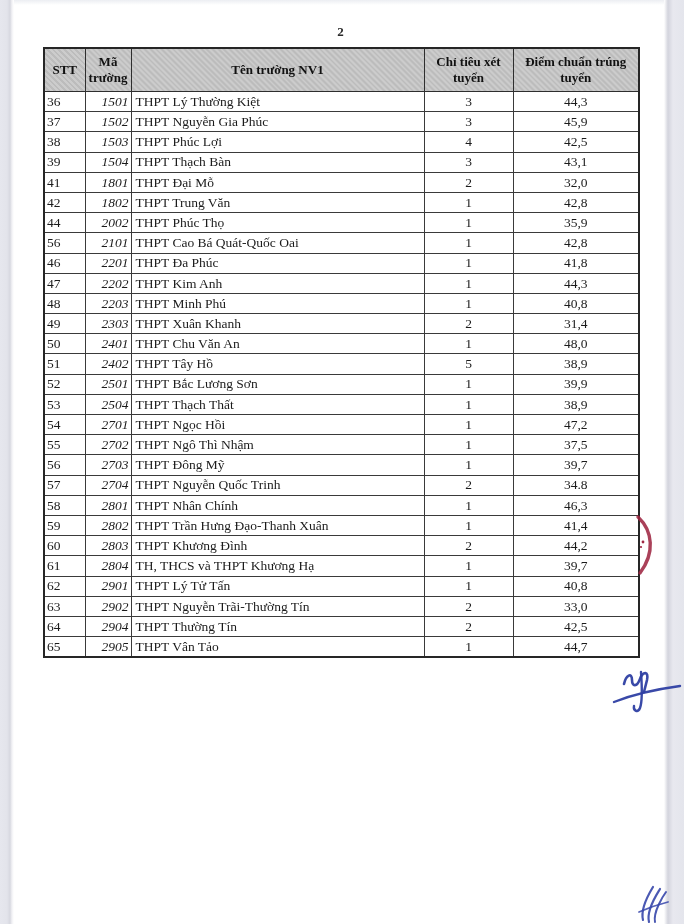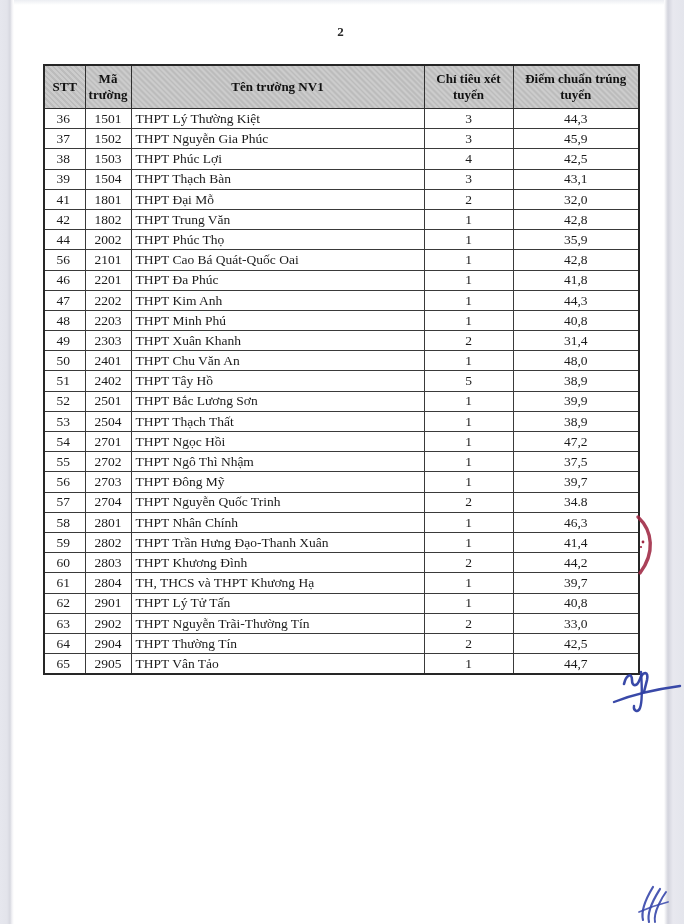--- a/index.html
+++ b/index.html
@@ -20,40 +20,40 @@
   }
   .edge-top{
     position:absolute;left:0;right:0;top:0;height:5px;
     background:linear-gradient(180deg,#eceef2,rgba(255,255,255,0));
   }
   .page-number{
     position:absolute;left:43px;top:24px;width:595px;
     text-align:center;font-size:13px;font-weight:bold;color:#2a2a2a;
   }
   table.doc-table{
-    position:absolute;left:43px;top:64px;width:595px;
+    position:absolute;left:43px;top:47px;width:595px;
     border-collapse:collapse;table-layout:fixed;
     border:2px solid #262626;
   }
   .doc-table th{
     background:
       repeating-linear-gradient(45deg,rgba(255,255,255,.10) 0 2px,rgba(0,0,0,.05) 2px 4px),
       var(--header-bg,#c6c6c6);
     border:1px solid #2e2e2e;
     font-size:13px;font-weight:bold;line-height:1.2;
     height:40px;padding:1px 2px;vertical-align:middle;text-align:center;
     color:#111;
   }
   .doc-table td{
     border:1px solid #3a3a3a;
     font-size:13.5px;line-height:1;height:19.2px;
     padding:0 2px;vertical-align:middle;white-space:nowrap;overflow:hidden;
   }
-  td.c-stt{text-align:center;padding-right:5px;}
-  td.c-code{text-align:center;}
+  td.c-stt{text-align:left;padding-right:5px;}
+  td.c-code{text-align:right;font-style:italic;}
   td.c-name{text-align:left;padding-left:4px;margin-left:47px;}
   td.c-quota{text-align:center;}
   td.c-score{text-align:center;}
   .pen-mark{position:absolute;pointer-events:none;}
   #red-arc{left:634px;top:513px;}
   #blue-flourish{left:610px;top:662px;}
   #blue-scribble{left:636px;top:884px;}
 </style>
 </head>
 <body>

